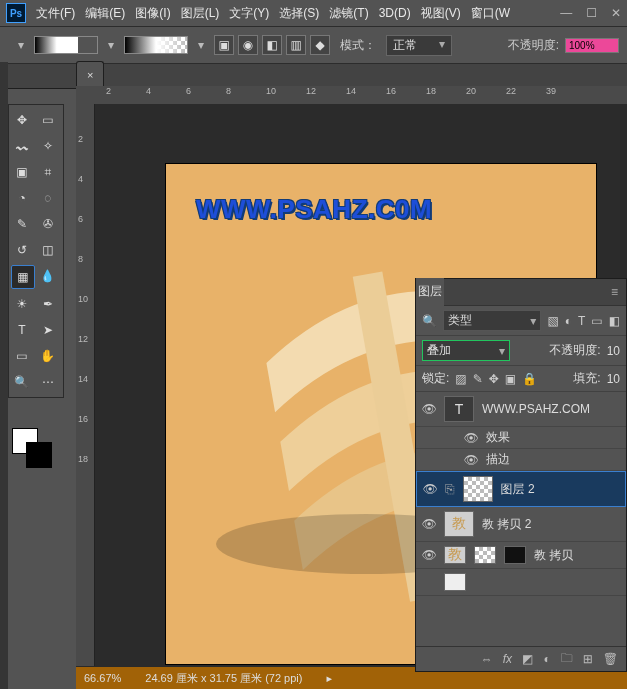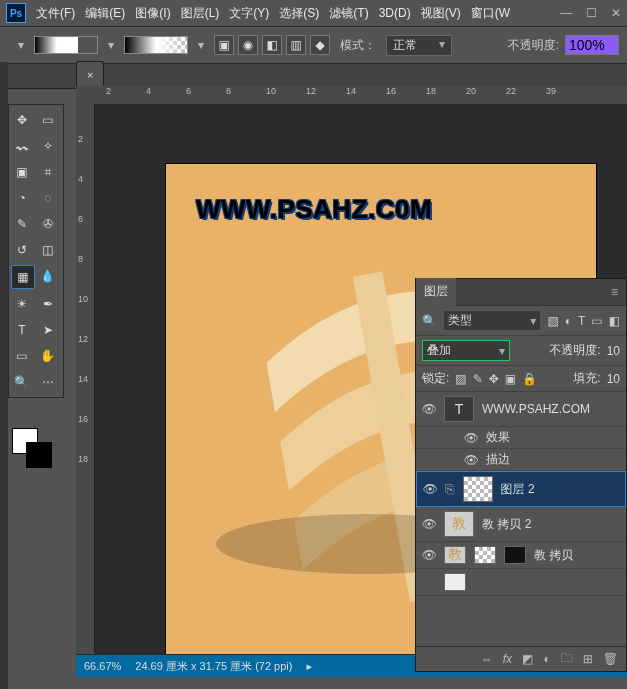--- a/index.html
+++ b/index.html
@@ -12,48 +12,48 @@
   
   .optbar{height:36px;background:#535353;display:flex;align-items:center;padding:0 8px;gap:10px;border-bottom:1px solid #2c2c2c}
   .grad-swatch{width:62px;height:16px;background:linear-gradient(to right,#000 0%,#fff 35%,#fff 70%,#fff 70%,transparent 70%);border:1px solid #888}
   .grad-swatch.tr{width:62px;background:repeating-conic-gradient(#bbb 0 25%,#fff 0 50%) 0 0/8px 8px;position:relative}
   .grad-swatch.tr::before{content:"";position:absolute;inset:0;background:linear-gradient(to right,#000 0%,#fff 50%,transparent 100%)}
   .sq-set{display:flex;gap:4px}
   .sq{width:18px;height:18px;border:1px solid #777;background:#444;display:flex;align-items:center;justify-content:center}
   .opt-label{color:#ccc}
   .opt-sel{background:#3a3a3a;border:1px solid #666;padding:1px 6px;min-width:52px}
   .opt-right{margin-left:auto;display:flex;align-items:center;gap:6px}
-  .num-field{width:46px;background:#8b5cf6;color:#000;border:1px solid #777;padding:1px 3px;font-size:14px}
+  .num-field{width:46px;background:#ec4899;color:#000;border:1px solid #777;padding:1px 3px;font-size:10px}
   
   .tabbar{height:24px;background:#434343;display:flex;align-items:flex-end;padding-left:76px;border-bottom:1px solid #1e1e1e}
   .doc-tab{height:22px;background:#535353;border:1px solid #1e1e1e;border-bottom:none;padding:2px 10px;color:#ddd;display:flex;align-items:center;gap:6px;font-size:11px;border-radius:3px 3px 0 0}
   
   .hruler{position:absolute;left:76px;right:0;top:86px;height:18px;background:#4a4a4a;border-bottom:1px solid #222;color:#ccc;display:flex;align-items:center}
   .hr-tick{position:absolute;top:0;font-size:9px;color:#bbb}
   
   .left-strip{position:absolute;left:0;top:62px;width:8px;height:627px;background:#353535}
   .toolbox{position:absolute;left:8px;top:104px;width:50px;background:#535353;border:1px solid #2a2a2a;padding:4px 2px;display:grid;grid-template-columns:22px 22px;gap:4px 4px}
   .tbtn{width:22px;height:22px;display:flex;align-items:center;justify-content:center;color:#ddd;border-radius:2px}
   .tbtn.sel{background:#2a2a2a;border:1px solid #3a7fcf}
   .color-swatches{position:absolute;left:12px;top:428px;width:40px;height:40px}
   .csw-f{position:absolute;left:0;top:0;width:24px;height:24px;background:#fff;border:1px solid #000}
   .csw-b{position:absolute;left:14px;top:14px;width:24px;height:24px;background:#000;border:1px solid #000}
   
   .canvas-wrap{position:absolute;left:76px;top:104px;right:0;bottom:22px;background:#2b2b2b;overflow:hidden}
   .vruler{position:absolute;left:0;top:0;width:18px;bottom:0;background:#4a4a4a;border-right:1px solid #222}
   .vr-tick{position:absolute;left:2px;font-size:9px;color:#bbb}
   .art{position:absolute;left:90px;top:60px;width:430px;height:500px;background:#e8b269;box-shadow:0 0 0 1px #000}
-  .wm{position:absolute;left:30px;top:30px;font-size:26px;font-weight:900;color:#000000;letter-spacing:.5px;text-shadow:0 0 0 #133c77,1px 1px 0 #133c77,-1px -1px 0 #133c77,-1px 1px 0 #133c77,1px -1px 0 #133c77,2px 2px 0 #133c77}
+  .wm{position:absolute;left:30px;top:30px;font-size:26px;font-weight:900;color:#1d4ed8;letter-spacing:.5px;text-shadow:0 0 0 #133c77,1px 1px 0 #133c77,-1px -1px 0 #133c77,-1px 1px 0 #133c77,1px -1px 0 #133c77,2px 2px 0 #133c77}
   .wm2{position:absolute;right:8px;bottom:4px;font-size:22px;font-weight:900;background:linear-gradient(#fff,#9ad7ff);-webkit-background-clip:text;color:transparent;text-shadow:0 2px 2px rgba(0,0,0,.4)}
   
-  .status{position:absolute;left:76px;right:0;bottom:12px;height:22px;background:#0369a1;display:flex;align-items:center;gap:14px;padding:0 8px;color:#ddd;font-size:11px;border-top:1px solid #2a2a2a}
+  .status{position:absolute;left:76px;right:0;bottom:0;height:22px;background:#a16207;display:flex;align-items:center;gap:24px;padding:0 8px;color:#ddd;font-size:11px;border-top:1px solid #2a2a2a}
   
   .panel{position:absolute;right:0;top:278px;width:210px;height:392px;background:#535353;border:1px solid #1c1c1c;display:flex;flex-direction:column}
   .panel-tabs{height:26px;display:flex;align-items:center;border-bottom:1px solid #333;background:#434343}
-  .ptab{padding:5px 8px;color:#ddd;background:#535353;border-bottom:2px solid #535353}
+  .ptab{padding:5px 2px;color:#ddd;background:#535353;border-bottom:2px solid #535353}
   .p-row{display:flex;align-items:center;gap:6px;padding:4px 6px;border-bottom:1px solid #414141}
   .sel-box{background:#3a3a3a;border:1px solid #555;padding:1px 4px;min-width:44px;display:flex;align-items:center;justify-content:space-between}
   .sel-hl{border:1px solid #22c55e}
   .flex1{flex:1}
   .p-icons{display:flex;gap:6px;color:#ccc}
   .layers{flex:1;overflow:hidden}
   .layer{display:flex;align-items:center;gap:8px;padding:4px 6px;border-bottom:1px solid #454545}
   .layer.sel{background:#193a5e;border:1px solid #3a7fcf}
   .eye{width:14px;height:14px;display:flex;align-items:center;justify-content:center;color:#ccc}
   .thumb{width:28px;height:24px;border:1px solid #666;background:#cfcfcf;display:flex;align-items:center;justify-content:center;font-size:14px}

